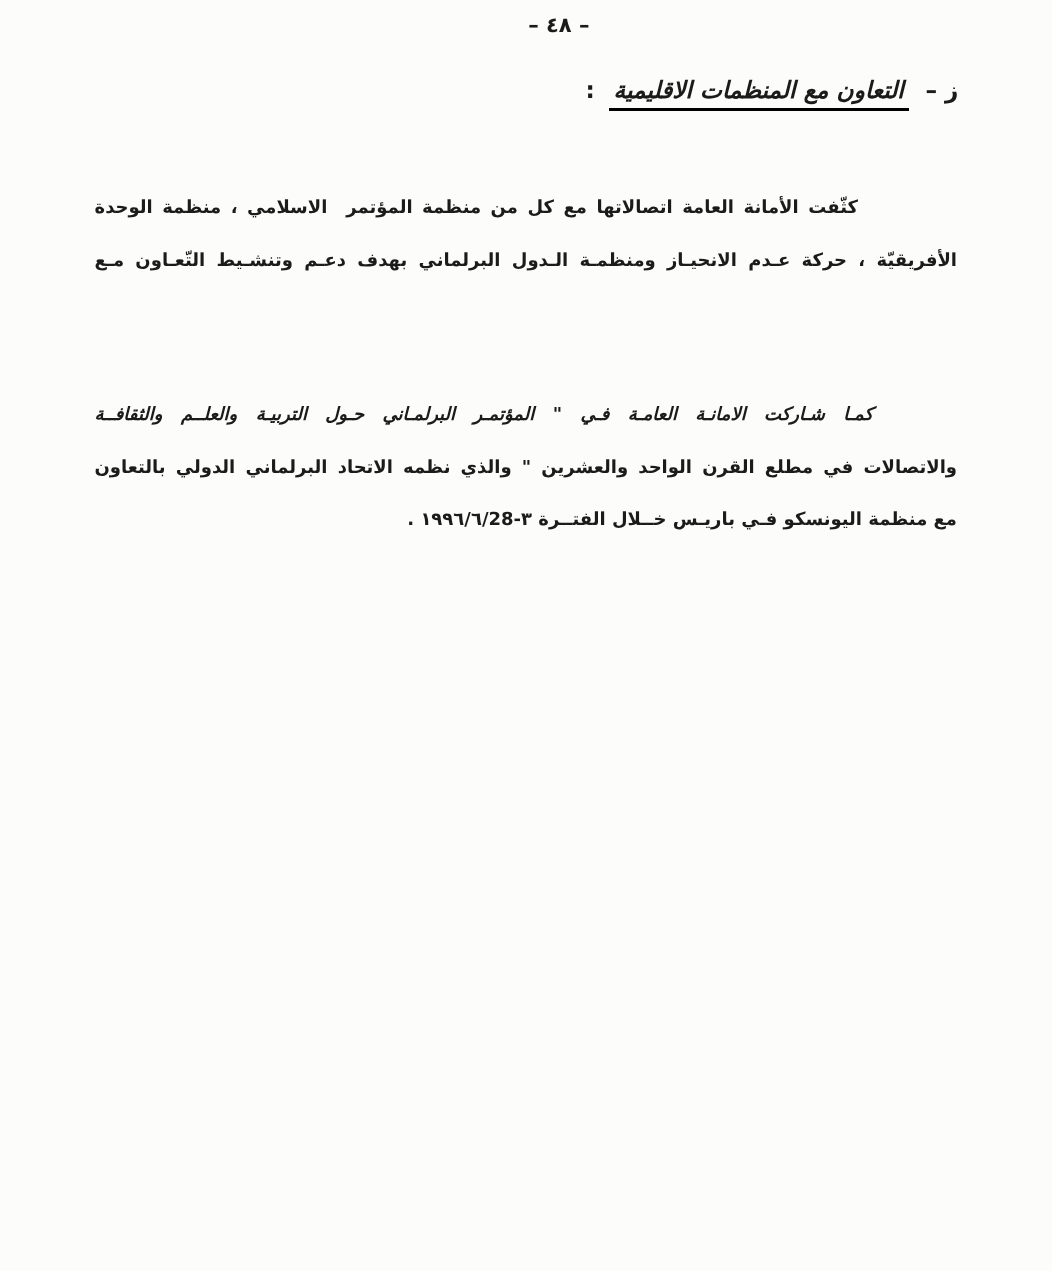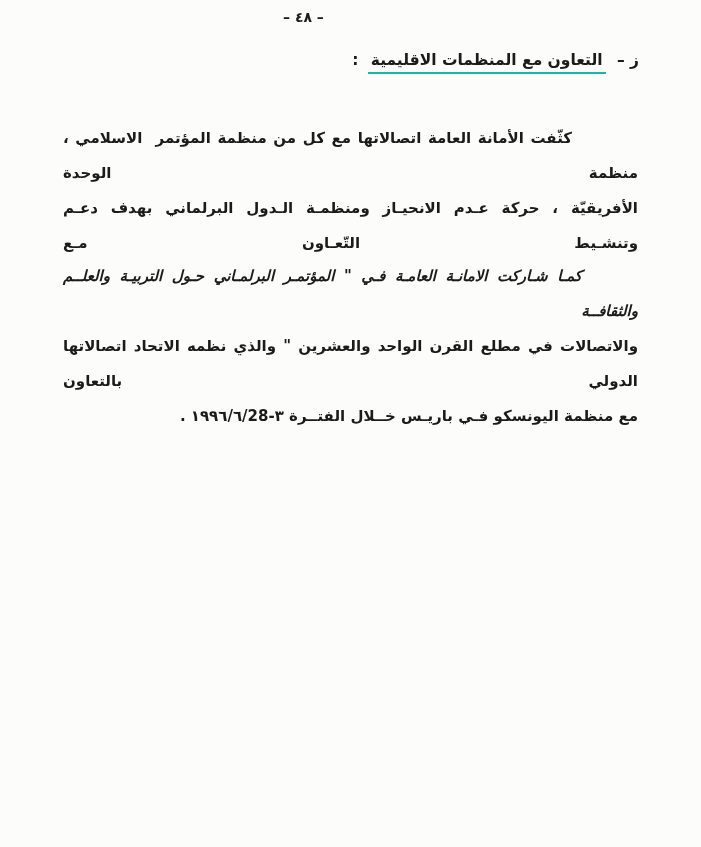--- a/index.html
+++ b/index.html
@@ -8,44 +8,45 @@
     background: #fcfcfa;
     font-family: "DejaVu Sans", sans-serif;
     color: #1b1b1b;
     position: relative;
     overflow: hidden;
   }
   .page { position: absolute; inset: 0; }
 
   .page-number {
     position: absolute; top: 9px; left: 283px; width: 110px;
-    text-align: left;
+    text-align: right;
     font-size: 14px; font-weight: 700;
     letter-spacing: 2px;
     direction: rtl;
   }
 
   .heading {
     position: absolute; top: 51px; right: 62px;
     direction: rtl;
     font-size: 15.5px; font-weight: 700;
     white-space: nowrap;
   }
   .heading .section-letter { margin-left: 6px; }
   .heading .underlined {
     display: inline-block;
-    border-bottom: 2px solid #14b8a6;
+    border-bottom: 2px solid #000000;
     padding: 0 3px 3px 3px;
+    font-style: italic;
   }
   .heading .colon { margin-right: 4px; }
 
   .para {
     position: absolute; right: 63px; width: 575px;
     direction: rtl;
-    font-size: 15px; font-weight: 700;
+    font-size: 12px; font-weight: 700;
   }
   .para-1 { top: 121px; }
   .para-2 { top: 259px; }
 
   .line {
     line-height: 35px;
     text-align: justify;
     text-align-last: justify;
     white-space: pre-wrap;
   }
@@ -66,17 +67,17 @@
     <span class="colon">:</span>
   </div>
 
   <div class="para para-1">
     <div class="line first">كثّفت الأمانة العامة اتصالاتها مع كل من منظمة المؤتمر  الاسلامي ، منظمة الوحدة</div>
     <div class="line">الأفريقيّة ، حركة عـدم الانحيـاز ومنظمـة الـدول البرلماني بهدف دعـم وتنشـيط التّعـاون مـع</div>
   </div>
 
   <div class="para para-2">
     <div class="line first">كمـا شـاركت الامانـة العامـة فـي " المؤتمـر البرلمـاني حـول التربيـة والعلــم والثقافــة</div>
-    <div class="line">والاتصالات في مطلع القرن الواحد والعشرين " والذي نظمه الاتحاد اتصالاتها الدولي بالتعاون</div>
+    <div class="line">والاتصالات في مطلع القرن الواحد والعشرين " والذي نظمه الاتحاد البرلماني الدولي بالتعاون</div>
     <div class="line last">مع منظمة اليونسكو فـي باريـس خــلال الفتــرة ٣-١٩٩٦/٦/28 .</div>
   </div>
 
 </div>
 
 </body></html>

